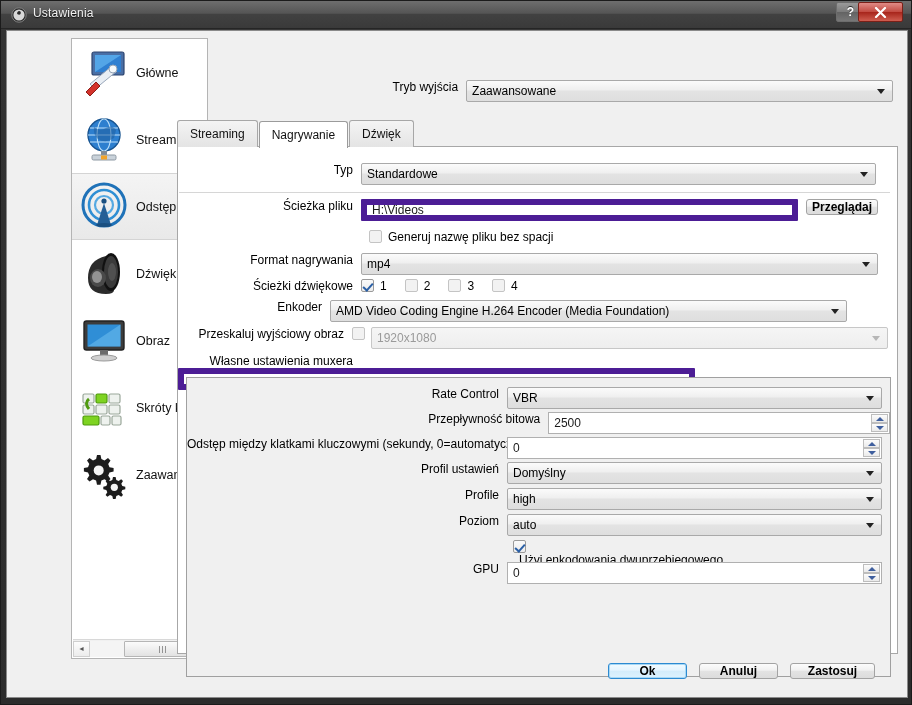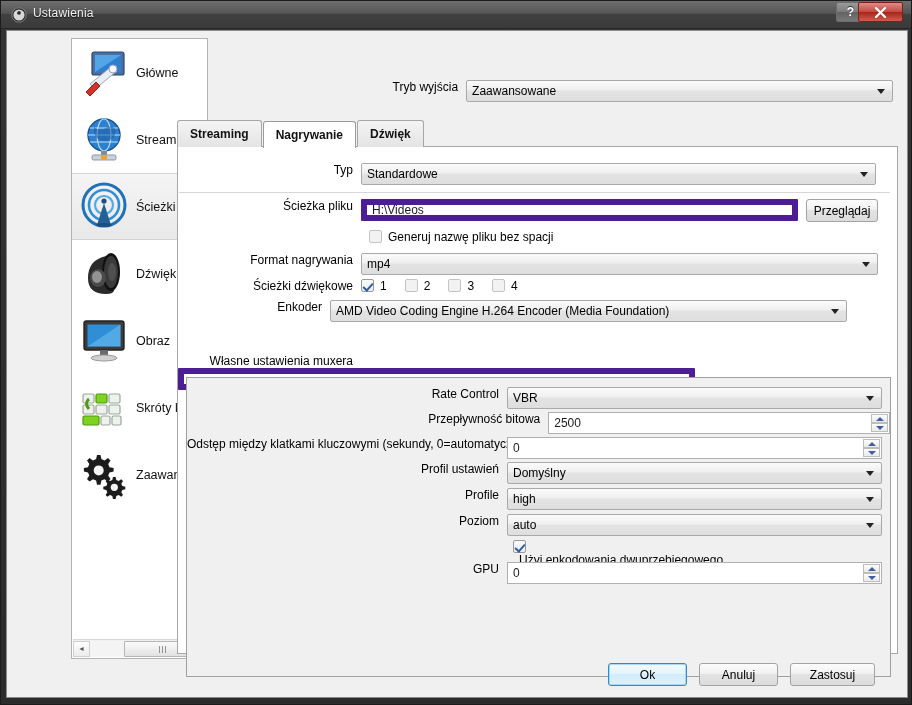--- a/index.html
+++ b/index.html
@@ -206,27 +206,28 @@
   .sb i {
     display: block; width: 0; height: 0;
     border-left: 4px solid transparent;
     border-right: 4px solid transparent;
   }
   .sb.up i { border-bottom: 4px solid #3f5f9e; }
   .sb.dn i { border-top: 4px solid #3f5f9e; }
 
   
   .pbtn {
-    height: 23px;
+    height: 16px;
     background: linear-gradient(to bottom, #fcfcfc 0%, #f1f1f1 45%, #e3e3e3 50%, #dcdcdc 100%);
     border: 1px solid #a3a3a3;
     border-radius: 3px;
     font-size: 12px; color: #000;
     display: flex; align-items: center; justify-content: center;
     cursor: default;
+    font-weight: bold;
   }
   .pbtn.default {
     border: 1px solid #2c8ad1;
     box-shadow: 0 0 0 1px #a8d8f5 inset;
     background: linear-gradient(to bottom, #f2fbff 0%, #e4f4fe 45%, #d3ecfb 50%, #ddf2fe 100%);
   }
 
   
   .cb {
     width: 13px; height: 13px;
@@ -256,21 +257,20 @@
   .tab {
     height: 21px; padding: 13px 12px;
     font-size: 12px; color: #111;
     display: flex; align-items: center;
     background: linear-gradient(to bottom,#f4f4f4,#e4e4e4);
     border: 1px solid #a7a7a7;
     border-bottom: none;
     border-radius: 3px 3px 0 0;
     margin-right: 1px;
     cursor: default;
-    font-weight: bold;
   }
   .tab.active {
     height: 24px;
     background: #ffffff;
     border-color: #9b9b9b;
     position: relative; top: 1px;
     z-index: 4;
   }
   .tabpanel {
     position: absolute; left: 8px; top: 108px;
@@ -362,21 +362,21 @@
             <span class="side-icon">
               <svg width="52" height="52" viewBox="0 0 52 52">
                 <circle cx="26" cy="24" r="21" fill="none" stroke="#1f72b8" stroke-width="3"></circle>
                 <circle cx="26" cy="24" r="15" fill="none" stroke="#2f8fd4" stroke-width="2.6"></circle>
                 <circle cx="26" cy="24" r="9" fill="none" stroke="#55a9e2" stroke-width="2.2"></circle>
                 <circle cx="26" cy="20" r="2.6" fill="#1a4f80"></circle>
                 <path d="M26 22 L19 44 L33 44 Z" fill="#245f96"></path>
                 <ellipse cx="26" cy="44" rx="8" ry="2" fill="#1a4f80"></ellipse>
               </svg>
             </span>
-            <span class="side-label">Ścieżki</span>
+            <span class="side-label">Odstęp</span>
           </div>
 
           <div class="side-item">
             <span class="side-icon">
               <svg width="52" height="52" viewBox="0 0 52 52">
                 <path d="M36 6 L36 42 Q36 46 28 46 Q10 46 10 30 Q10 12 28 8 Q36 6 36 6 Z" fill="#2b2b2b"></path>
                 <ellipse cx="33" cy="24" rx="9" ry="19" fill="#111"></ellipse>
                 <ellipse cx="33" cy="24" rx="7" ry="16" fill="#3a3a3a"></ellipse>
                 <ellipse cx="20" cy="30" rx="8" ry="9" fill="#4a4a4a"></ellipse>
                 <ellipse cx="19" cy="29" rx="5" ry="6" fill="#dcdcdc" opacity="0.5"></ellipse>
@@ -514,20 +514,28 @@
           </div>
 
           <div class="row" style="position:absolute;left:0;top:153px;width:713px;">
             <div class="lbl" style="width:152px;">Enkoder</div>
             <div class="combo" style="width:517px;">
               <span>AMD Video Coding Engine H.264 Encoder (Media Foundation)</span>
               <span class="arrow"></span>
             </div>
           </div>
 
+          <div class="row" style="position:absolute;left:0;top:180px;width:713px;">
+            <div class="lbl" style="width:174px;">Przeskaluj wyjściowy obraz</div>
+            <span class="cb dim" style="margin-right:6px;"></span>
+            <div class="combo disabled" style="width:517px;">
+              <span>1920x1080</span>
+              <span class="arrow"></span>
+            </div>
+          </div>
 
           <div class="row" style="position:absolute;left:0;top:207px;width:713px;flex-direction:column;">
             <div class="lbl" style="width:183px;">Własne ustawienia muxera</div>
             <div class="tinput" style="width:517px;">
               <span placeholder=""></span>
             </div>
           </div>
 
           <div class="group">
 

